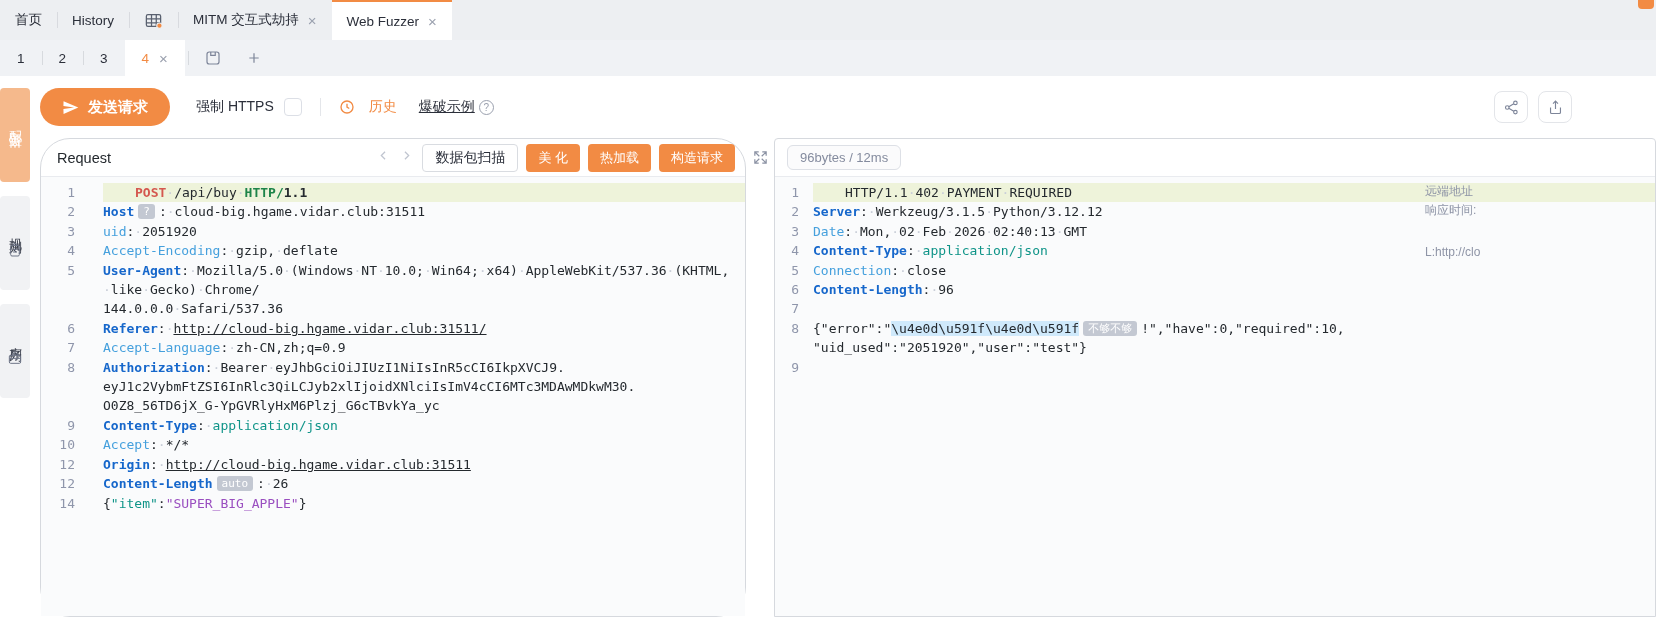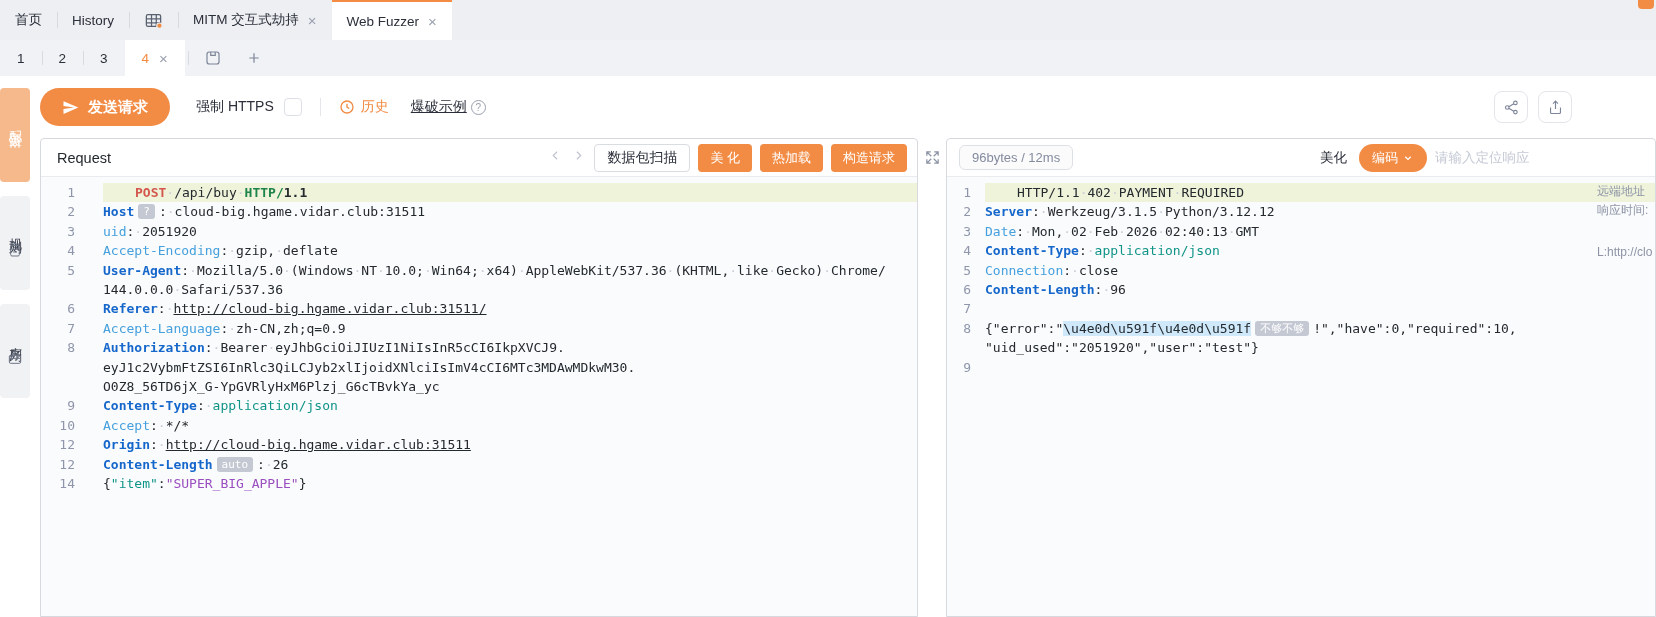--- a/index.html
+++ b/index.html
@@ -37,33 +37,33 @@
   .vitem.active .vlabel { color:#fff; }
   .main { flex:1; min-width:0; display:flex; flex-direction:column; padding-left:10px; }
 
   
   .toolbar { height:62px; display:flex; align-items:center; background:#fff; }
   .send-btn { display:flex; align-items:center; gap:9px; background:#f28b44; color:#fff; border:none; border-radius:20px; height:38px; padding:0 22px; font-size:15px; font-weight:700; cursor:pointer; font-family:inherit; }
   .send-btn .icn svg { width:17px; height:17px; }
   .force-label { margin-left:26px; font-size:14px; color:#2b2f3a; }
   .cbx { width:18px; height:18px; border:1.5px solid #dcdfe6; border-radius:4px; background:#fff; margin-left:10px; }
   .vdiv { width:1px; height:18px; background:#e4e6ea; margin:0 18px; }
-  .hist { display:flex; align-items:center; gap:6px; color:#f28b44; font-size:14px; cursor:pointer; }
+  .hist { display:flex; align-items:center; gap:14px; color:#f28b44; font-size:14px; cursor:pointer; }
   .hist .icn svg { width:16px; height:16px; }
   .example { margin-left:22px; font-size:14px; color:#2b2f3a; text-decoration:underline; cursor:pointer; }
   .qmark { width:15px; height:15px; border:1.2px solid #9aa0ae; border-radius:50%; color:#9aa0ae; font-size:10px; display:inline-flex; align-items:center; justify-content:center; margin-left:4px; }
   .spacer { flex:1; }
   .icon-btn { width:34px; height:32px; border:1px solid #e3e5e9; border-radius:8px; background:#fff; display:inline-flex; align-items:center; justify-content:center; margin-left:10px; cursor:pointer; }
   .icon-btn svg { width:17px; height:17px; }
   .toolbar-actions { margin-right:84px; display:flex; }
 
   
   .panels { flex:1; display:flex; align-items:stretch; min-height:0; }
   .panel { border:1px solid #d6d9de; border-radius:4px 4px 0 0; display:flex; flex-direction:column; background:#fff; min-width:0; }
-  .req-panel { width:878px; flex-shrink:0; }
+  .req-panel { width:706px; flex-shrink:0;border-radius:30px; }
   .panel-gap { width:28px; flex-shrink:0; display:flex; justify-content:center; align-items:flex-start; padding-top:11px; }
   .panel-gap svg { width:17px; height:17px; }
   .resp-panel { flex:1; position:relative; }
   .panel-head { height:38px; border-bottom:1px solid #e9ebef; display:flex; align-items:center; flex-shrink:0; }
   .panel-title { margin-left:16px; font-size:14.5px; color:#24292e; }
   .head-right { margin-left:auto; display:flex; align-items:center; gap:8px; padding-right:10px; }
   .nav-ic { color:#c0c5d0; cursor:pointer; }
   .nav-ic svg { width:15px; height:15px; }
   .ghost-btn { border:1px solid #d9dce1; background:#fff; border-radius:4px; padding:4px 12px; font-size:14px; color:#2b2f3a; cursor:pointer; font-family:inherit; }
   .org-btn { border:none; background:#f28b44; color:#fff; border-radius:4px; padding:5px 12px; font-size:13px; cursor:pointer; font-family:inherit; display:inline-flex; align-items:center; gap:4px; }
@@ -336,32 +336,20 @@
           <span class="icn" id="ic-expand">
               <svg viewBox="0 0 24 24" width="17" height="17" fill="none" stroke="#8a91a3" stroke-width="1.7">
                 <path d="M9.5 4H4v5.5M4 4l6.3 6.3M14.5 4H20v5.5M20 4l-6.3 6.3M9.5 20H4v-5.5M4 20l6.3-6.3M14.5 20H20v-5.5M20 20l-6.3-6.3"></path>
               </svg>
             </span>
         </div>
 
         <div class="panel resp-panel">
           <div class="panel-head">
             <span class="stats-badge">96bytes / 12ms</span>
-            <span class="head-right">
-              <span class="text-btn">美化</span>
-              <button class="org-btn enc">
-                <span>编码</span>
-                <span class="icn" id="ic-chd">
-                    <svg viewBox="0 0 24 24" width="12" height="12" fill="none" stroke="#fff" stroke-width="2.4">
-                      <path d="M6.5 9.5 12 15l5.5-5.5"></path>
-                    </svg>
-                  </span>
-              </button>
-              <input class="locate-input" placeholder="请输入定位响应" style="">
-            </span>
           </div>
           <div id="resp-editor" class="editor">
               <div class="code-line hl">
                 <span class="gutter">1</span>
                 <span class="lc"><span class="c-t">HTTP/1.1<span class="ws">·</span>402<span class="ws">·</span>PAYMENT<span class="ws">·</span>REQUIRED</span></span>
               </div>
               <div class="code-line">
                 <span class="gutter">2</span>
                 <span class="lc"><span class="c-h1">Server</span><span class="c-t">:<span class="ws">·</span>Werkzeug/3.1.5<span class="ws">·</span>Python/3.12.12</span></span>
               </div>

